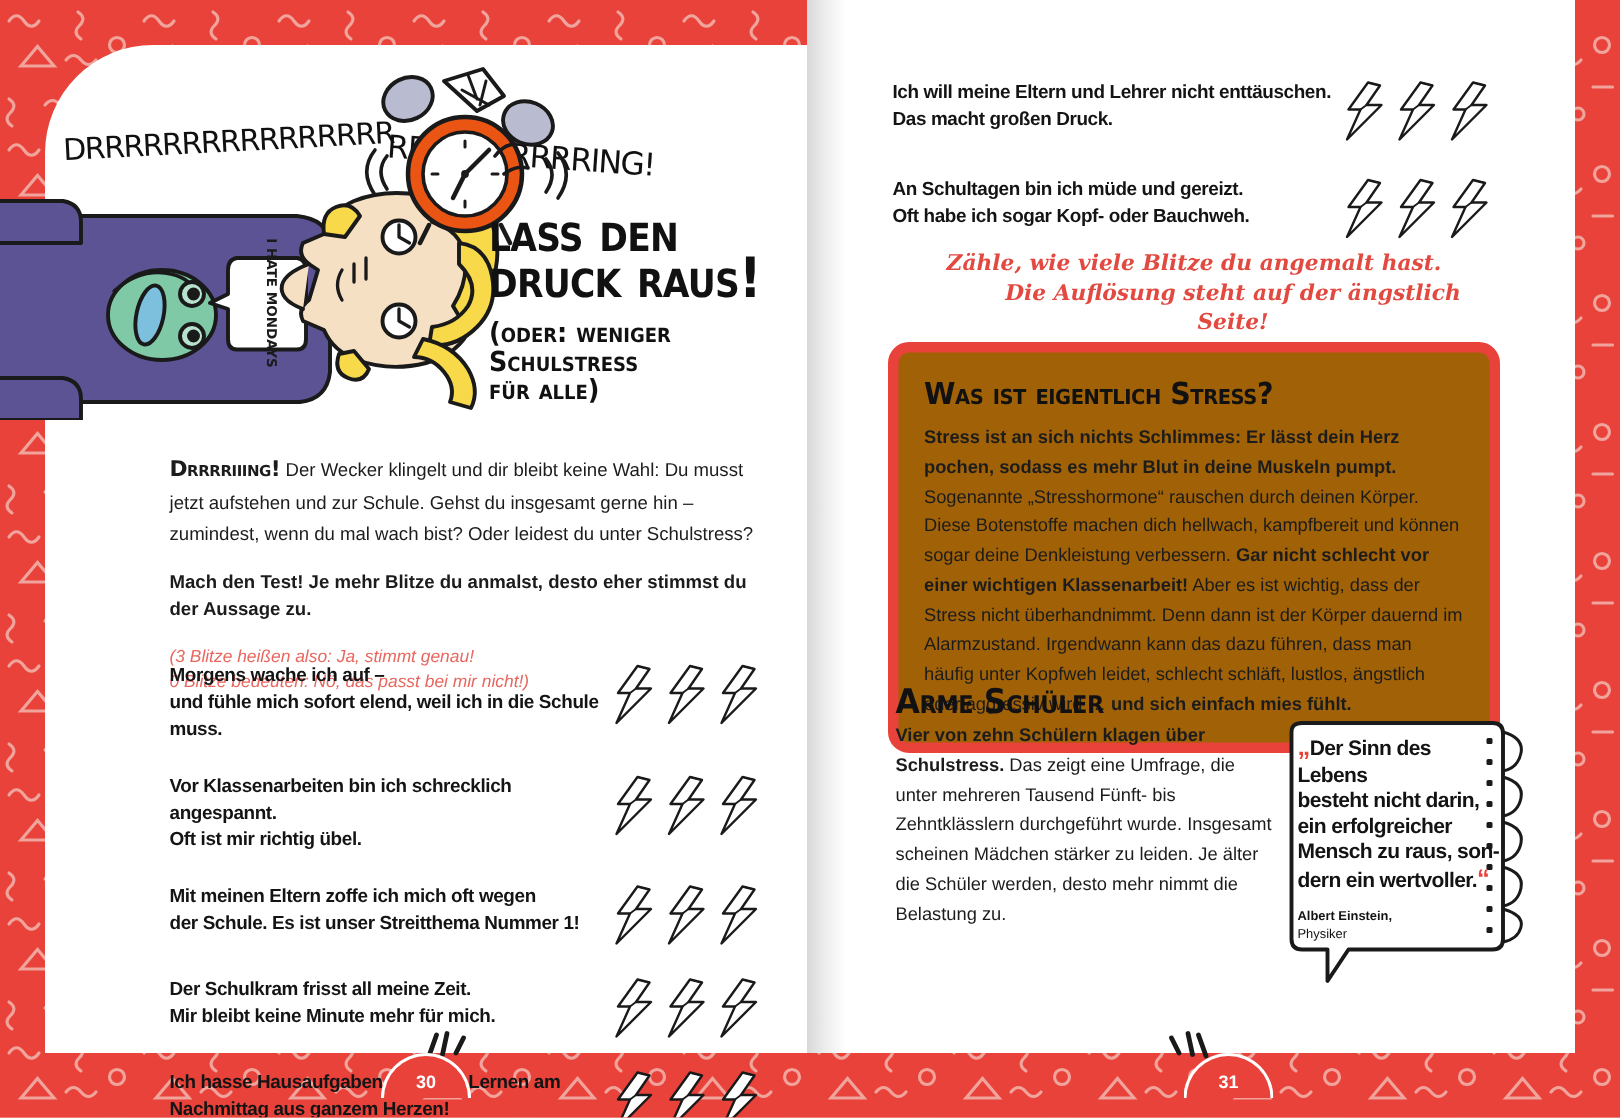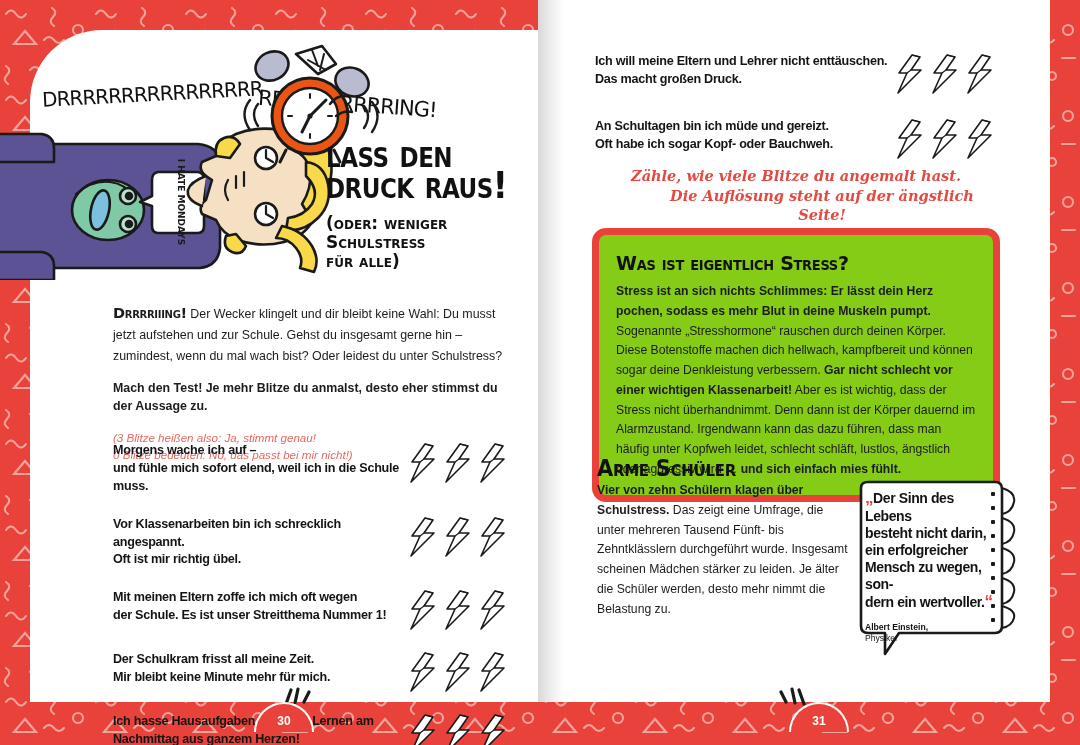--- a/index.html
+++ b/index.html
@@ -180,21 +180,21 @@
   }
   .count-note .l2 { display: block; padding-left: 52px; }
 
   .stress-box {
     position: absolute;
     left: 592px;
     top: 228px;
     width: 408px;
     border: 7px solid #e8423a;
     border-radius: 14px;
-    background: #84cc16;
+    background: #a16207;
     padding: 16px 17px 15px 17px;
   }
   .stress-title {
     font-family: "DejaVu Sans", sans-serif;
     font-weight: 700;
     font-size: 19px;
     letter-spacing: -0.3px;
     color: #111;
     font-variant: small-caps;
     margin-bottom: 9px;
@@ -584,21 +584,21 @@
         <rect x="136" y="112" width="4" height="4" rx="1"></rect>
         <rect x="136" y="126" width="4" height="4" rx="1"></rect>
         <rect x="136" y="140" width="4" height="4" rx="1"></rect>
       </g>
     </svg>
     <div class="quote-inner">
       <div class="quote-text">
         <span class="qmark">„</span><span>Der Sinn des Lebens</span><br>
         <span>besteht nicht darin,</span><br>
         <span>ein erfolgreicher</span><br>
-        <span>Mensch zu wegen, son-</span><br>
+        <span>Mensch zu raus, son-</span><br>
         <span>dern ein wertvoller.</span><span class="qmark">“</span>
       </div>
       <div class="quote-author">Albert Einstein,</div>
       <div class="quote-role">Physiker</div>
     </div>
   </div>
 
   <svg class="tick-marks" id="ticks-left" width="30" height="22" viewBox="0 0 30 22">
     <g stroke="#1a1a1a" stroke-width="3.2" stroke-linecap="round">
       <path d="M4 18 L9 4"></path>

